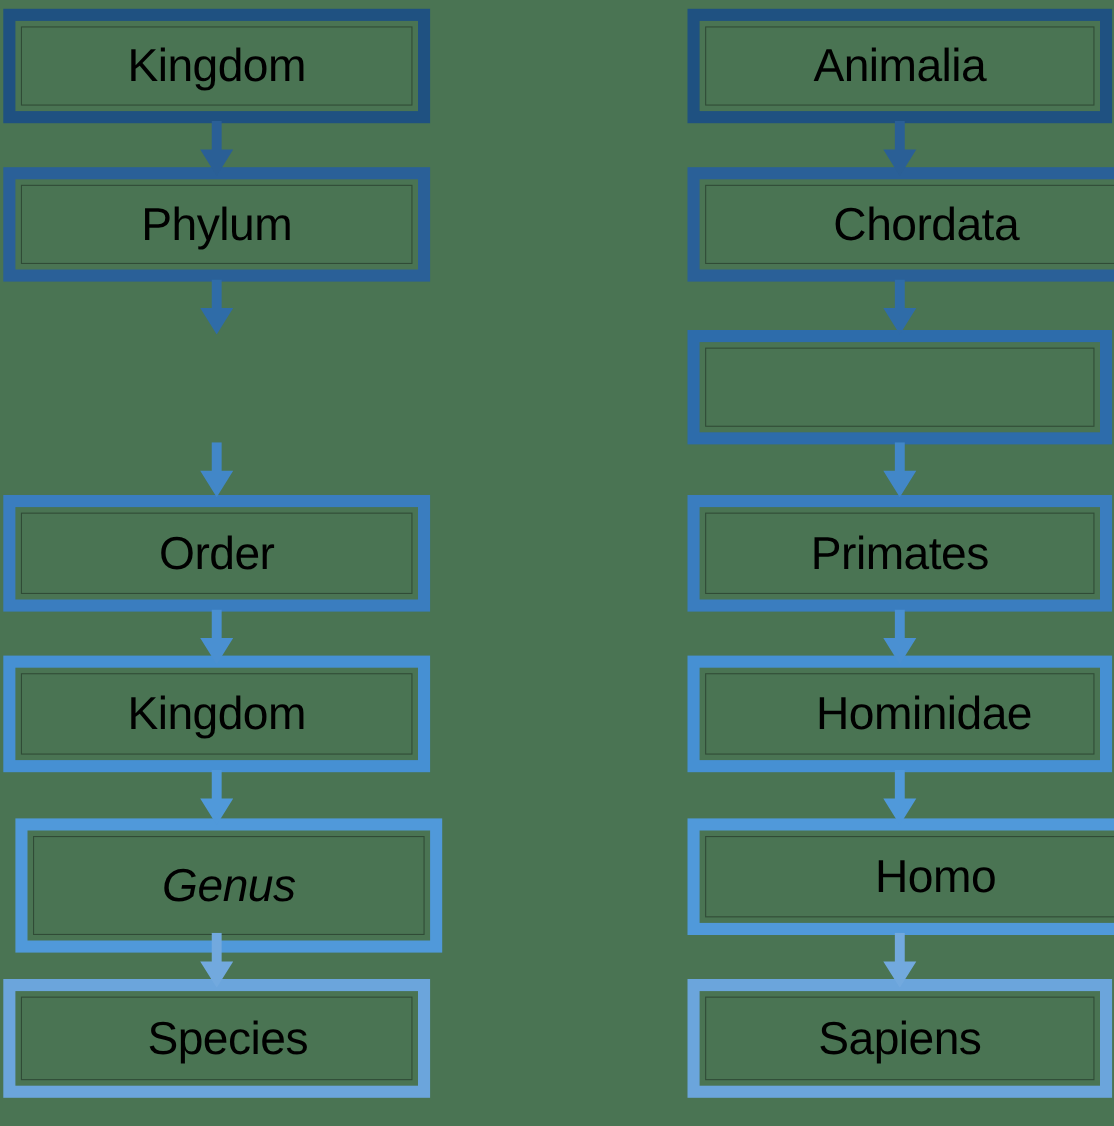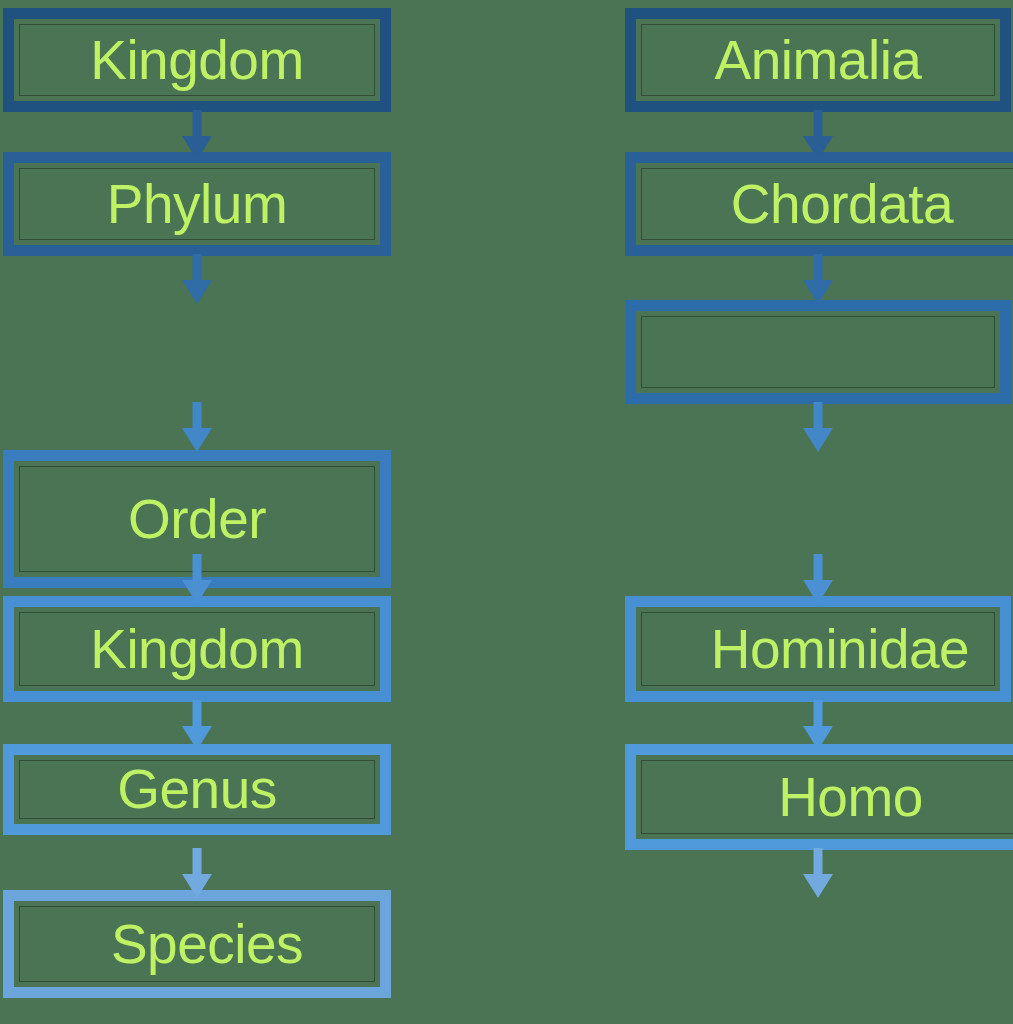--- a/index.html
+++ b/index.html
@@ -40,24 +40,24 @@
   .node .inner {
     position: absolute;
     left: 5px; right: 5px; top: 5px; bottom: 5px;
     box-sizing: border-box;
     border: 1px solid rgba(0,0,0,0.35);
     pointer-events: none;
   }
   .node .label {
     position: relative;
     z-index: 2;
-    color: #bef264;
+    color: #000000;
     font-family: "Liberation Sans", sans-serif;
     font-weight: 400;
-    font-size: 55px;
+    font-size: 42px;
     line-height: 1;
     letter-spacing: -0.5px;
     white-space: nowrap;
   }
 
   .arrow {
     position: absolute;
     width: 46px;
     height: 50px;
   }
@@ -69,29 +69,29 @@
 <div id="diagram">
   <div class="column left">
       <div class="node" style="left: 0px; width: 388px; margin-left: 3px; top: 8px; height: 104px; border: 11px solid rgb(31, 81, 129);">
         <span class="inner"></span>
         <span class="label">Kingdom</span>
       </div>
       <div class="node" style="left: 0px; width: 388px; margin-left: 3px; top: 152px; height: 104px; border: 11px solid rgb(42, 96, 152);">
         <span class="inner"></span>
         <span class="label">Phylum</span>
       </div>
-      <div class="node" style="left: 0px; width: 388px; margin-left: 3px; top: 450px; height: 138px; border: 11px solid rgb(58, 125, 191);">
+      <div class="node" style="left: 0px; width: 388px; margin-left: 3px; top: 450px; height: 106px; border: 11px solid rgb(58, 125, 191);">
         <span class="inner"></span>
         <span class="label">Order</span>
       </div>
       <div class="node" style="left: 0px; width: 388px; margin-left: 3px; top: 596px; height: 106px; border: 11px solid rgb(70, 144, 211);">
         <span class="inner"></span>
         <span class="label">Kingdom</span>
       </div>
-      <div class="node" style="left: 0px; width: 388px; margin-left: 3px; top: 744px; height: 91px; border: 11px solid rgb(80, 153, 218);">
+      <div class="node" style="left: 0px; width: 388px; margin-left: 14px; top: 744px; height: 122px; border: 11px solid rgb(80, 153, 218); font-style: italic;">
         <span class="inner"></span>
         <span class="label">Genus</span>
       </div>
       <div class="node" style="left: 0px; width: 388px; margin-left: 3px; top: 890px; height: 108px; border: 11px solid rgb(107, 165, 220); padding-left: 20px;">
         <span class="inner"></span>
         <span class="label">Species</span>
       </div>
       <div class="arrow" style="left: 174px; top: 110px; height: 44px;">
         <svg viewBox="0 0 46 50" preserveAspectRatio="none" width="46" height="44">
           <path d="M18.5 0 H27.5 V26 H38 L23 50 L8 26 H18.5 Z" fill="#2a5f96"></path>
@@ -128,27 +128,35 @@
         <span class="inner"></span>
         <span class="label">Animalia</span>
       </div>
       <div class="node" style="left: 0px; width: 434px; margin-left: 2px; top: 152px; height: 104px; border: 11px solid rgb(42, 96, 152);">
         <span class="inner"></span>
         <span class="label">Chordata</span>
       </div>
       <div class="node" style="left: 0px; width: 386px; margin-left: 2px; top: 300px; height: 104px; border: 11px solid rgb(45, 108, 171);">
         <span class="inner"></span>
       </div>
+      <div class="node" style="left: 0px; width: 386px; margin-left: 2px; top: 450px; height: 106px; border: 11px solid rgb(58, 125, 191);">
+        <span class="inner"></span>
+        <span class="label">Primates</span>
+      </div>
       <div class="node" style="left: 0px; width: 386px; margin-left: 2px; top: 596px; height: 106px; border: 11px solid rgb(70, 144, 211); padding-left: 44px;">
         <span class="inner"></span>
         <span class="label">Hominidae</span>
       </div>
       <div class="node" style="left: 0px; width: 451px; margin-left: 2px; top: 744px; height: 106px; border: 11px solid rgb(80, 153, 218);">
         <span class="inner"></span>
         <span class="label">Homo</span>
+      </div>
+      <div class="node" style="left: 0px; width: 386px; margin-left: 2px; top: 890px; height: 108px; border: 11px solid rgb(107, 165, 220);">
+        <span class="inner"></span>
+        <span class="label">Sapiens</span>
       </div>
       <div class="arrow" style="left: 172px; top: 110px; height: 44px;">
         <svg viewBox="0 0 46 50" preserveAspectRatio="none" width="46" height="44">
           <path d="M18.5 0 H27.5 V26 H38 L23 50 L8 26 H18.5 Z" fill="#2a5f96"></path>
         </svg>
       </div>
       <div class="arrow" style="left: 172px; top: 254px; height: 48px;">
         <svg viewBox="0 0 46 50" preserveAspectRatio="none" width="46" height="48">
           <path d="M18.5 0 H27.5 V26 H38 L23 50 L8 26 H18.5 Z" fill="#2f6ca8"></path>
         </svg>

